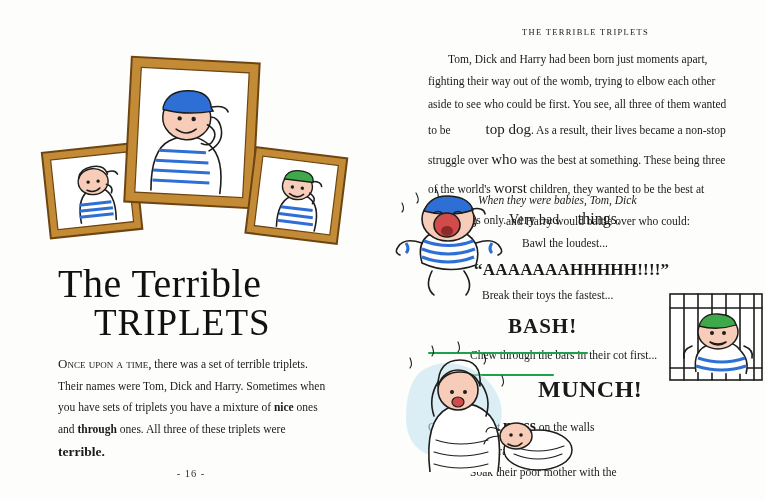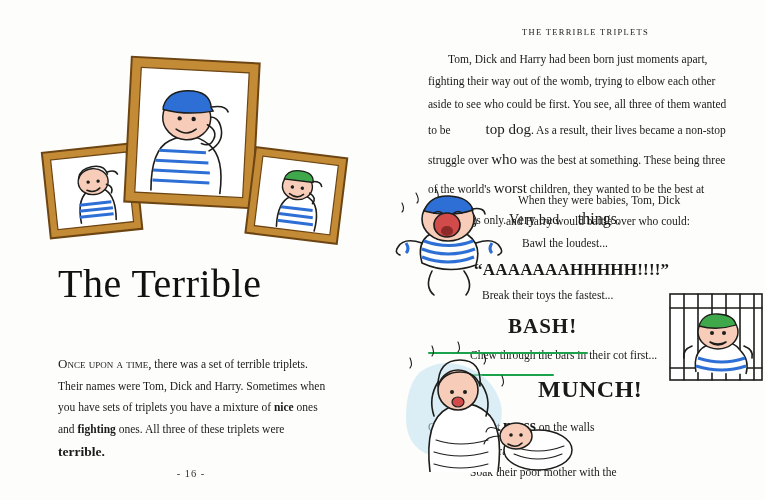--- a/index.html
+++ b/index.html
@@ -116,21 +116,21 @@
   #cascade {
     position: absolute;
     left: 46px; top: 190px;
     width: 310px;
     font-size: 11.5px;
     line-height: 1.85;
   }
   .casc {
     white-space: nowrap;
   }
-  .l1 { margin-left: 90px; }
+  .l1 { margin-left: 50px; font-style: italic; }
   .l2 { margin-left: 78px; }
   .l3 { margin-left: 94px; }
   .shout1 {
     margin-left: 46px;
     font-size: 17px;
     font-weight: bold;
     letter-spacing: 0.2px;
   }
   .l4 { margin-left: 54px; }
   .shout2 {
@@ -240,24 +240,25 @@
             <circle cx="277" cy="147" r="1.7" fill="#1d1d1b"></circle>
             <path class="ink" d="M265 154 q8 5 14 -1"></path>
             <path class="ink" d="M285 151 q8 4 4 10"></path>
           </g>
         </g>
       </svg>
     </div>
 
     <div id="title-block">
       <div class="title-line1">The Terrible</div>
+      <div class="title-line2">TRIPLETS</div>
     </div>
 
     <div id="left-body">
-      <span class="smallcaps">Once upon a time,</span><span> there was a set of terrible triplets. Their names were Tom, Dick and Harry. Sometimes when you have sets of triplets you have a mixture of </span><span class="b-nice">nice</span><span> ones and </span><span class="b-naughty">fighting</span><span> ones. All three of these triplets were </span><span class="b-naughty-big">terrible.</span>
+      <span class="smallcaps">Once upon a time,</span><span> there was a set of terrible triplets. Their names were Tom, Dick and Harry. Sometimes when you have sets of triplets you have a mixture of </span><span class="b-nice">nice</span><span> ones and </span><span class="b-naughty">through</span><span> ones. All three of these triplets were </span><span class="b-naughty-big">terrible.</span>
     </div>
 
     <div id="page-number-left">- 16 -</div>
   </div>
 
   <div id="right-page">
 
     <div id="running-head">THE TERRIBLE TRIPLETS</div>
 
     <div id="right-body">

